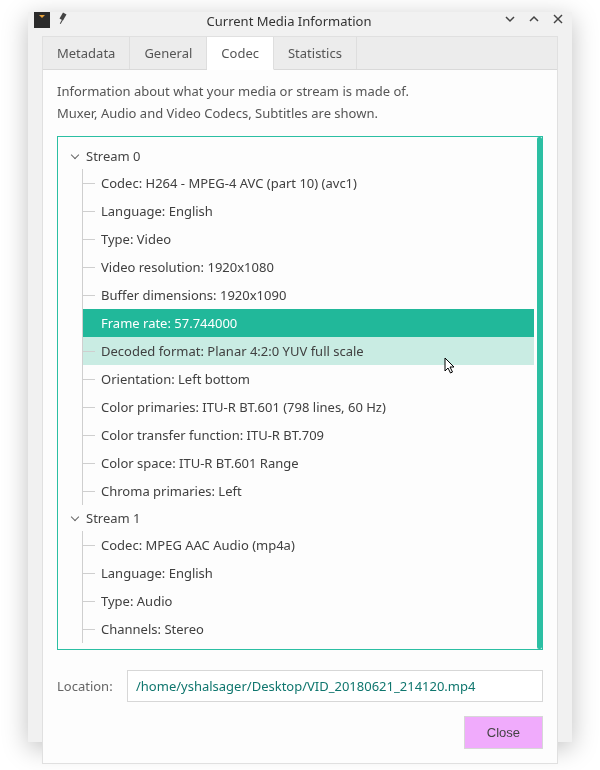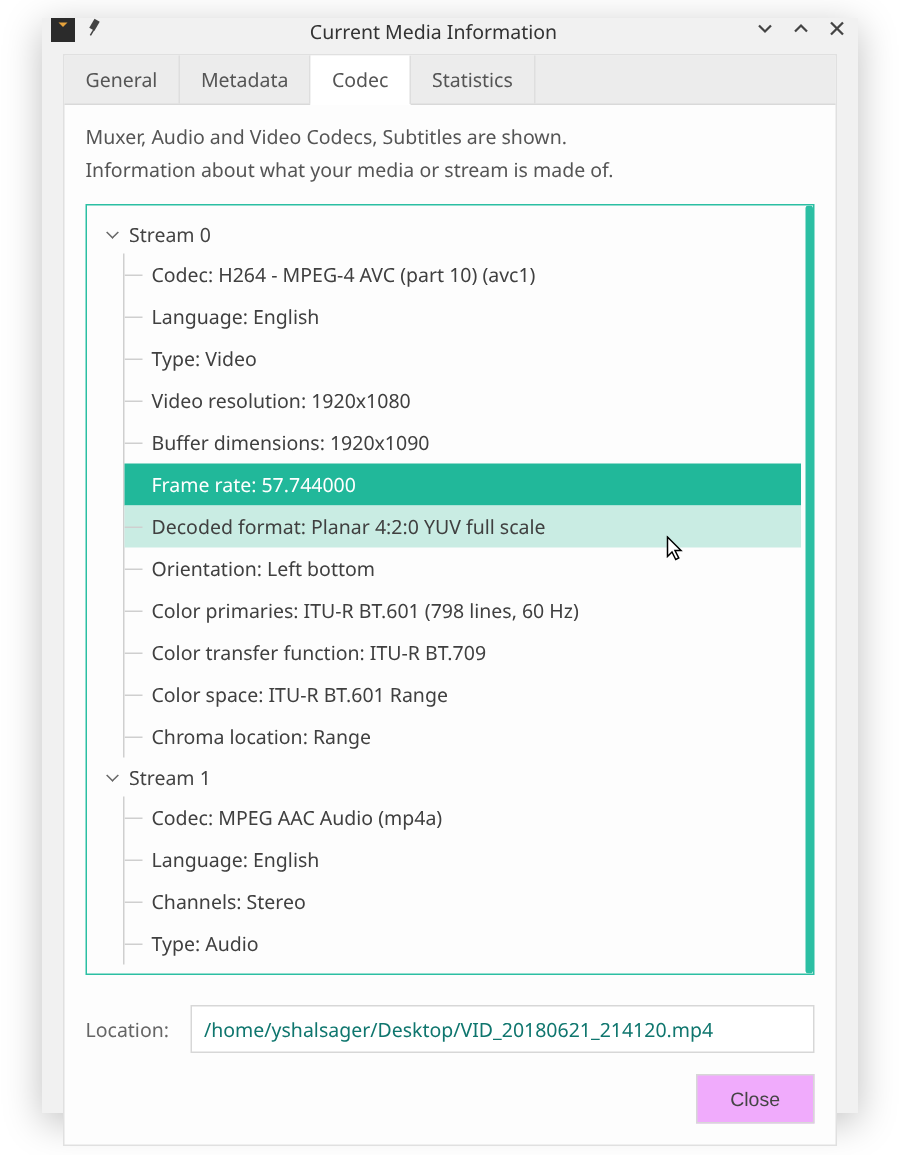--- a/index.html
+++ b/index.html
@@ -232,60 +232,60 @@
             <line x1="3" y1="3" x2="11" y2="11" stroke="#444" stroke-width="1.5"></line>
             <line x1="11" y1="3" x2="3" y2="11" stroke="#444" stroke-width="1.5"></line>
           </svg>
       </div>
     </div>
   </div>
 
   <div class="content">
 
     <div class="tabs" id="tabs">
+        <div class="tab">Metadata</div>
         <div class="tab">General</div>
-        <div class="tab">Metadata</div>
         <div class="tab active">Codec</div>
         <div class="tab">Statistics</div>
       </div>
 
     <div class="info-text">
+      <div>Information about what your media or stream is made of.</div>
       <div>Muxer, Audio and Video Codecs, Subtitles are shown.</div>
-      <div>Information about what your media or stream is made of.</div>
     </div>
 
     <div class="tree-wrap">
       <div class="tree" id="tree">
           <div class="stream-header">
             <span class="chev"></span>
             <span>Stream 0</span>
           </div>
           <div class="stream-items">
             <div class="tree-item">Codec: H264 - MPEG-4 AVC (part 10) (avc1)</div>
             <div class="tree-item">Language: English</div>
             <div class="tree-item">Type: Video</div>
             <div class="tree-item">Video resolution: 1920x1080</div>
             <div class="tree-item">Buffer dimensions: 1920x1090</div>
             <div class="tree-item selected">Frame rate: 57.744000</div>
             <div class="tree-item hover">Decoded format: Planar 4:2:0 YUV full scale</div>
             <div class="tree-item">Orientation: Left bottom</div>
             <div class="tree-item">Color primaries: ITU-R BT.601 (798 lines, 60 Hz)</div>
             <div class="tree-item">Color transfer function: ITU-R BT.709</div>
             <div class="tree-item">Color space: ITU-R BT.601 Range</div>
-            <div class="tree-item">Chroma location: Range</div>
+            <div class="tree-item">Chroma primaries: Left</div>
           </div>
           <div class="stream-header">
             <span class="chev"></span>
             <span>Stream 1</span>
           </div>
           <div class="stream-items">
             <div class="tree-item">Codec: MPEG AAC Audio (mp4a)</div>
             <div class="tree-item">Language: English</div>
+            <div class="tree-item">Type: Audio</div>
             <div class="tree-item">Channels: Stereo</div>
-            <div class="tree-item">Type: Audio</div>
           </div>
         </div>
       <div class="tree-scrollbar"></div>
     </div>
 
     <div class="bottom">
       <div class="loc-row">
         <span class="loc-label">Location:</span>
         <input class="loc-input" value="/home/yshalsager/Desktop/VID_20180621_214120.mp4" style="">
       </div>

